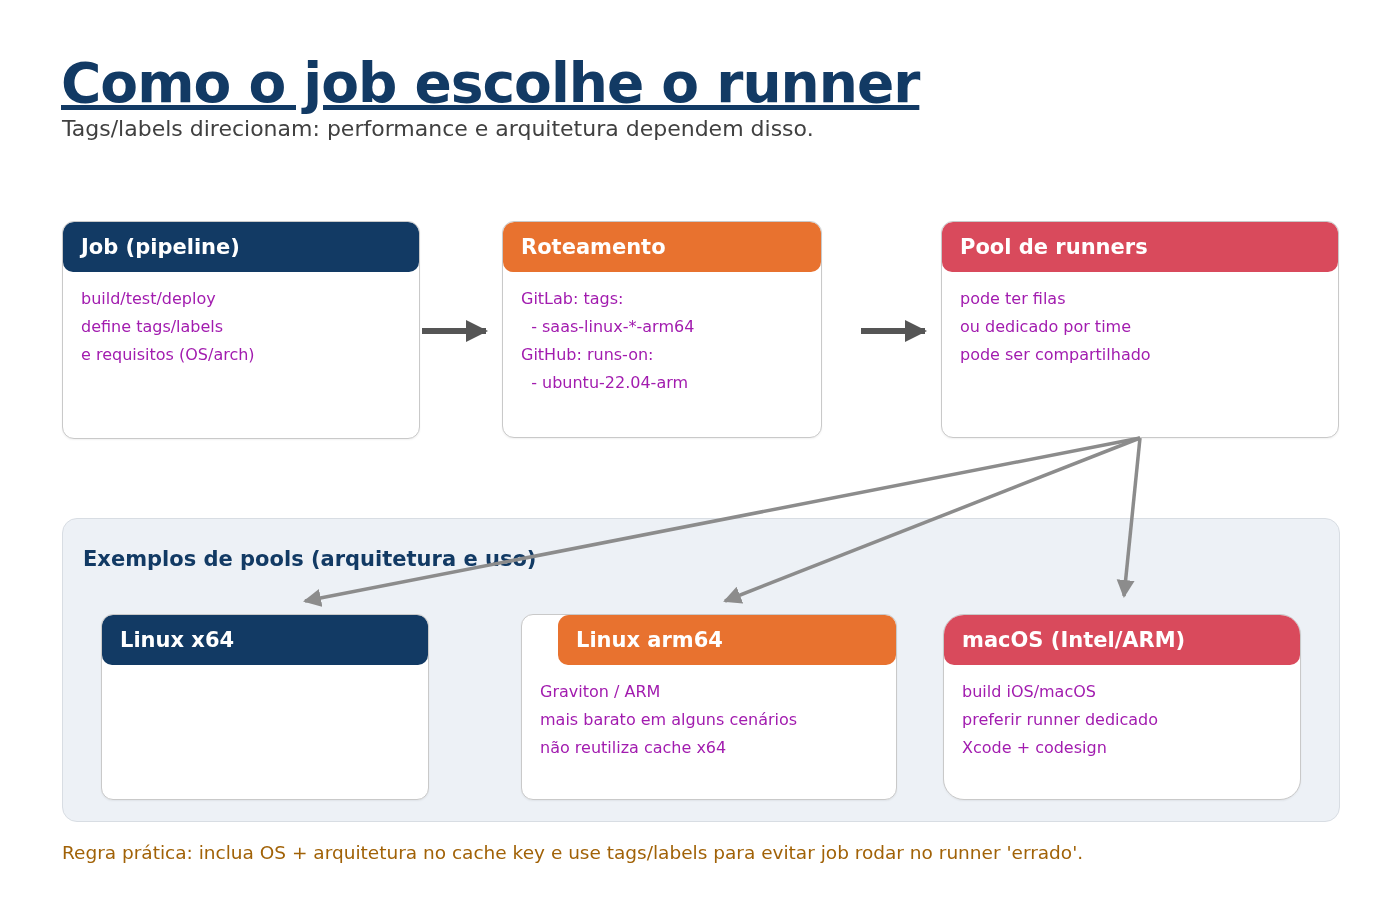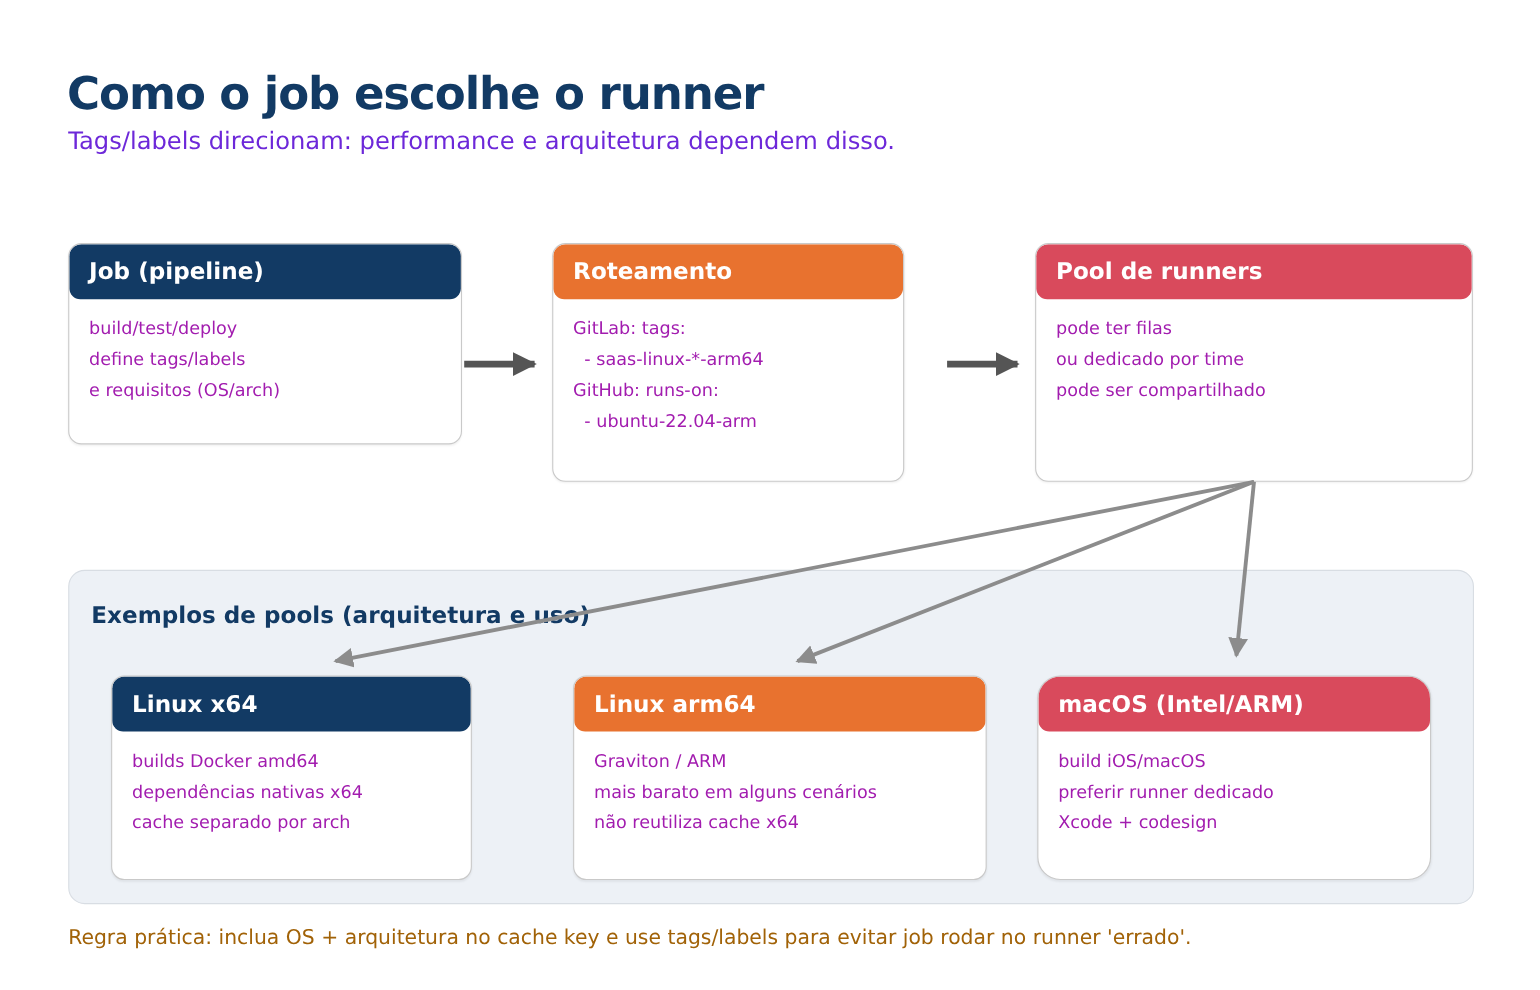--- a/index.html
+++ b/index.html
@@ -5,27 +5,28 @@
   * { margin:0; padding:0; box-sizing:border-box; }
   html,body { background:#ffffff; }
   .canvas {
     position:relative;
     width:1400px; height:900px;
     background:#ffffff;
     font-family:"DejaVu Sans","Liberation Sans",sans-serif;
     overflow:hidden;
   }
   .page-title {
-    position:absolute; left:61px; top:61px;
-    font-size:41px; font-weight:bold; color:#123a64;
+    position:absolute; left:61px; top:51px;
+    font-size:55px; font-weight:bold; color:#123a64;
     letter-spacing:-1px;
+    text-decoration:underline;
   }
   .page-subtitle {
     position:absolute; left:62px; top:116px;
-    font-size:22px; color:#6d28d9;
+    font-size:22px; color:#404040;
   }
   .card {
     position:absolute;
     background:#ffffff;
     border:1.5px solid #c9c9c9;
     border-radius:12px;
     box-shadow:0 1px 2px rgba(0,0,0,0.06);
     overflow:hidden;
   }
   .card-header {
@@ -34,21 +35,21 @@
     padding:0 18px;
     color:#ffffff; font-weight:bold; font-size:21px;
     border-radius:11px 11px 10px 10px;
   }
   .card-body { padding:13px 18px; }
   .card-line {
     font-size:16px; line-height:28px; color:#a21caf;
     white-space:pre-wrap;
   }
   
-  .fc1 { left:62px;  top:221px; width:358px; height:183px; }
+  .fc1 { left:62px;  top:221px; width:358px; height:218px; }
   .fc2 { left:502px; top:221px; width:320px; height:217px; }
   .fc3 { left:941px; top:221px; width:398px; height:217px; }
   
   .examples-panel {
     position:absolute; left:62px; top:518px; width:1278px; height:304px;
     background:#edf1f6;
     border:1.5px solid #d8dde3;
     border-radius:15px;
   }
   .panel-title {
@@ -103,29 +104,24 @@
       <div class="card-line">ou dedicado por time</div>
       <div class="card-line">pode ser compartilhado</div>
     </div>
   </div>
 
   <div class="examples-panel">
     <div class="panel-title">Exemplos de pools (arquitetura e uso)</div>
 
     <div class="card ec1">
       <div class="card-header" style="background-color: rgb(18, 58, 100);">Linux x64</div>
-      <div class="card-body">
-        <div class="card-line">builds Docker amd64</div>
-        <div class="card-line">dependências nativas x64</div>
-        <div class="card-line">cache separado por arch</div>
-      </div>
     </div>
 
     <div class="card ec2">
-      <div class="card-header" style="background-color: rgb(232, 114, 47);">Linux arm64</div>
+      <div class="card-header" style="background-color: rgb(232, 114, 47); margin-left: 36px;">Linux arm64</div>
       <div class="card-body">
         <div class="card-line">Graviton / ARM</div>
         <div class="card-line">mais barato em alguns cenários</div>
         <div class="card-line">não reutiliza cache x64</div>
       </div>
     </div>
 
     <div class="card ec3">
       <div class="card-header" style="background-color: rgb(217, 74, 92);">macOS (Intel/ARM)</div>
       <div class="card-body">

